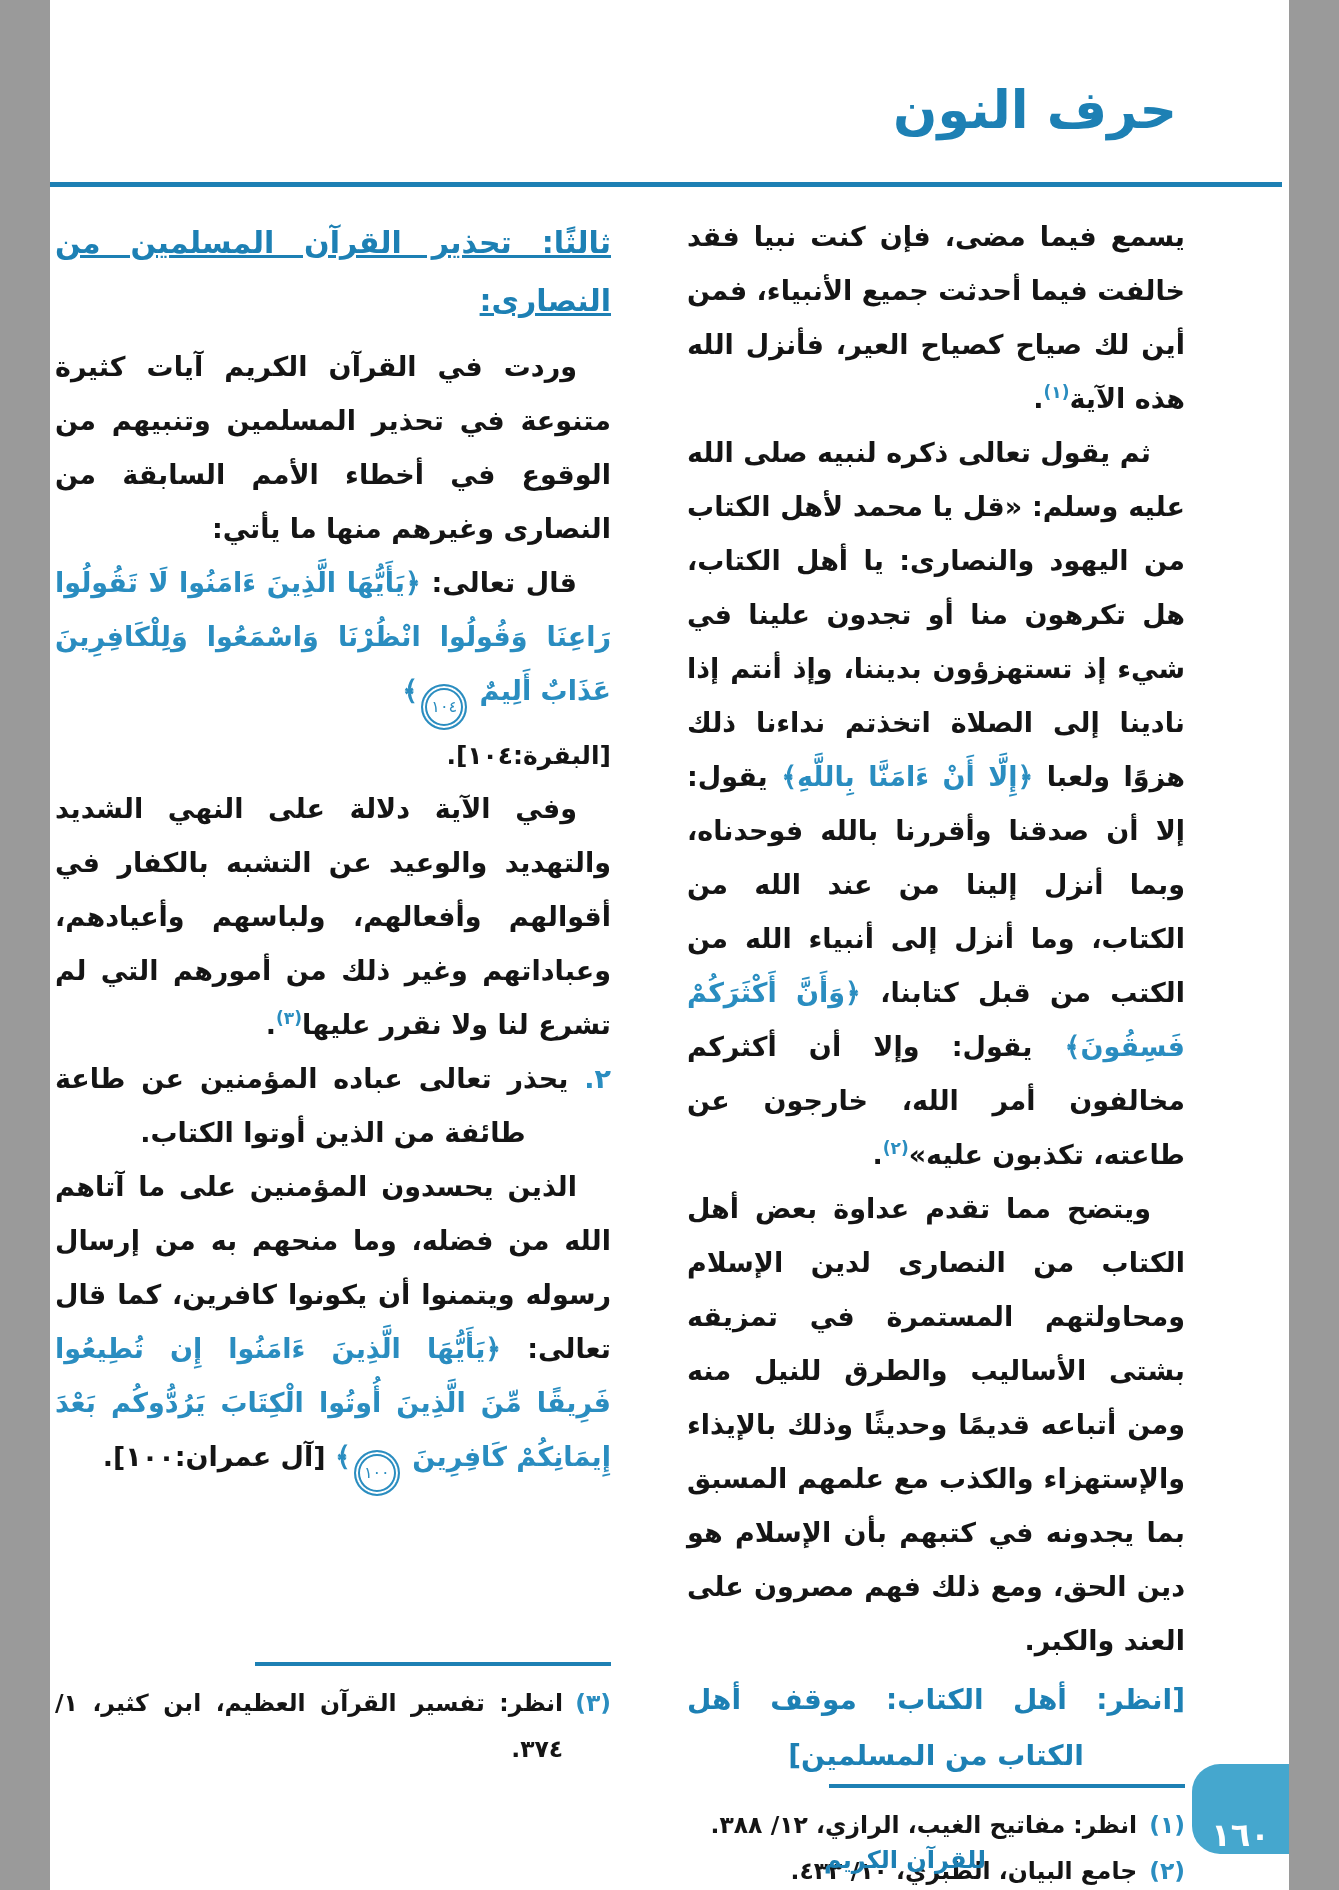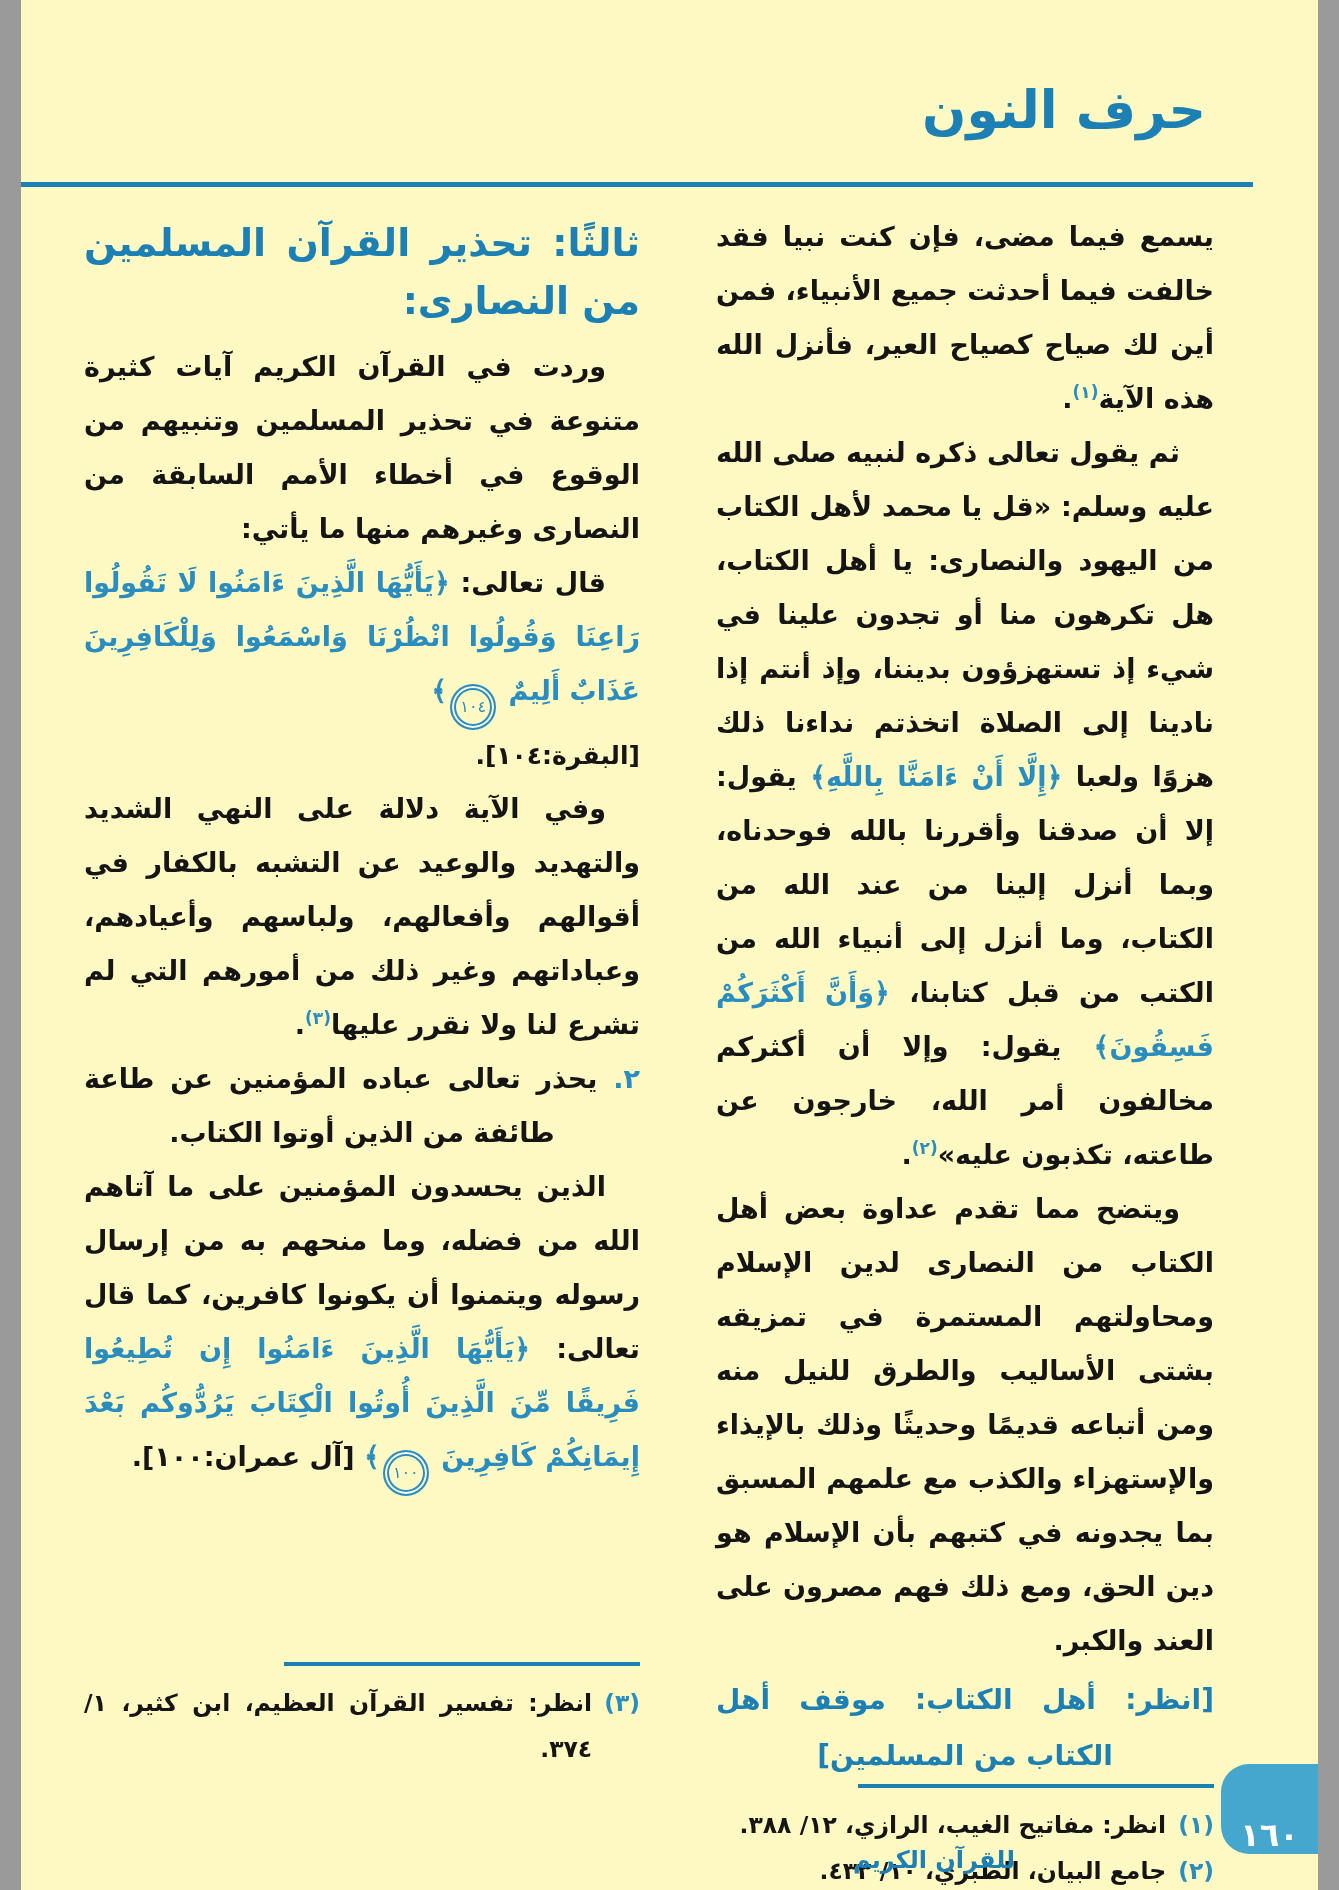--- a/index.html
+++ b/index.html
@@ -4,27 +4,28 @@
 <style>
   :root{
     --accent:#1d80b4;
     --quran:#2a8dc0;
     --badge:#45a7ce;
     --ink:#151515;
   }
   html,body{margin:0;padding:0;background:#9a9a9a;}
   .page{
     position:relative;
-    width:1297px;height:1890px;
+    width:1195px;height:1890px;
     margin:0 auto;
-    background:#fef9c3;
+    background:#ffffff;
     overflow:hidden;
     font-family:"DejaVu Sans", sans-serif;
     color:var(--ink);
     direction:rtl;
+    padding-left:44px;
   }
   
   .header-title{
     position:absolute;top:80px;right:112px;
     font-size:52px;font-weight:bold;color:var(--accent);
     letter-spacing:-1px;
   }
   .header-rule{
     position:absolute;top:182px;left:0;width:1232px;height:5px;
     background:var(--accent);
@@ -43,22 +44,23 @@
     text-align:justify;
   }
   .indent{text-indent:34px;}
   .quran{color:var(--quran);}
   sup.fnmark{
     color:var(--quran);font-size:17px;line-height:0;
     vertical-align:super;font-weight:bold;
   }
   .heading{
     margin:4px 0 10px;
-    color:var(--accent);font-size:38px;font-weight:bold;line-height:58px;
+    color:var(--accent);font-size:30px;font-weight:bold;line-height:58px;
     text-align:justify;
+    text-decoration:underline;
   }
   .item-title{
     margin:0;font-size:27px;font-weight:bold;line-height:54px;
     text-align:justify;text-align-last:center;
   }
   .item-num{color:var(--quran);}
   .verse-ref{margin:0;font-size:25px;font-weight:bold;line-height:52px;text-align:start;}
   .crossref{
     margin:4px 0 0;
     color:var(--accent);font-size:28px;font-weight:bold;line-height:56px;

